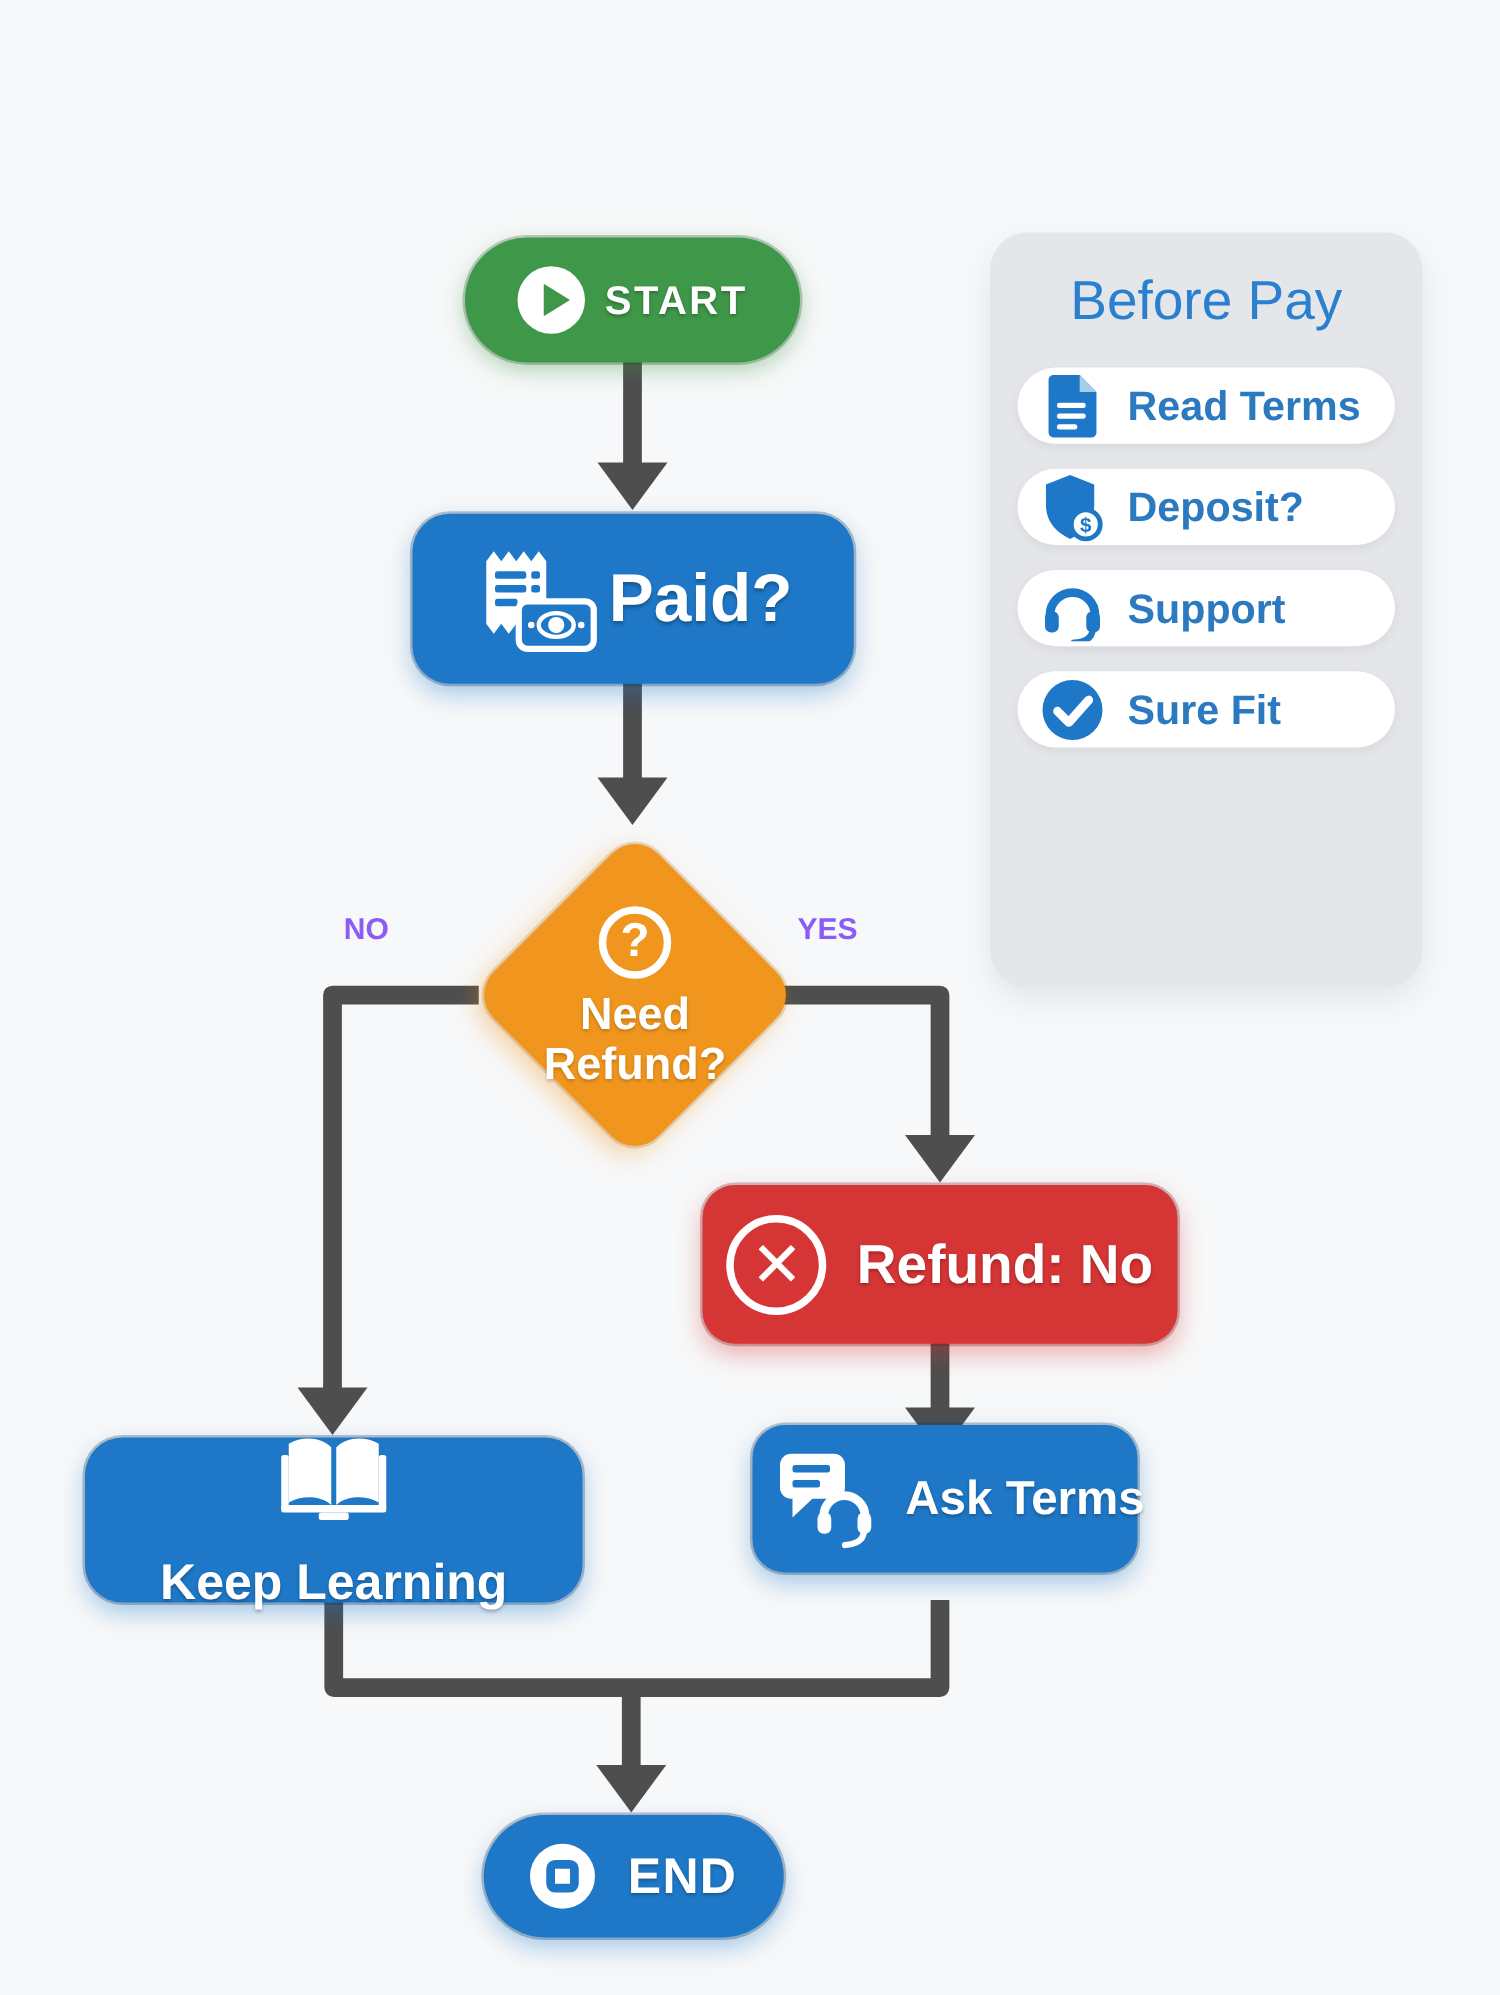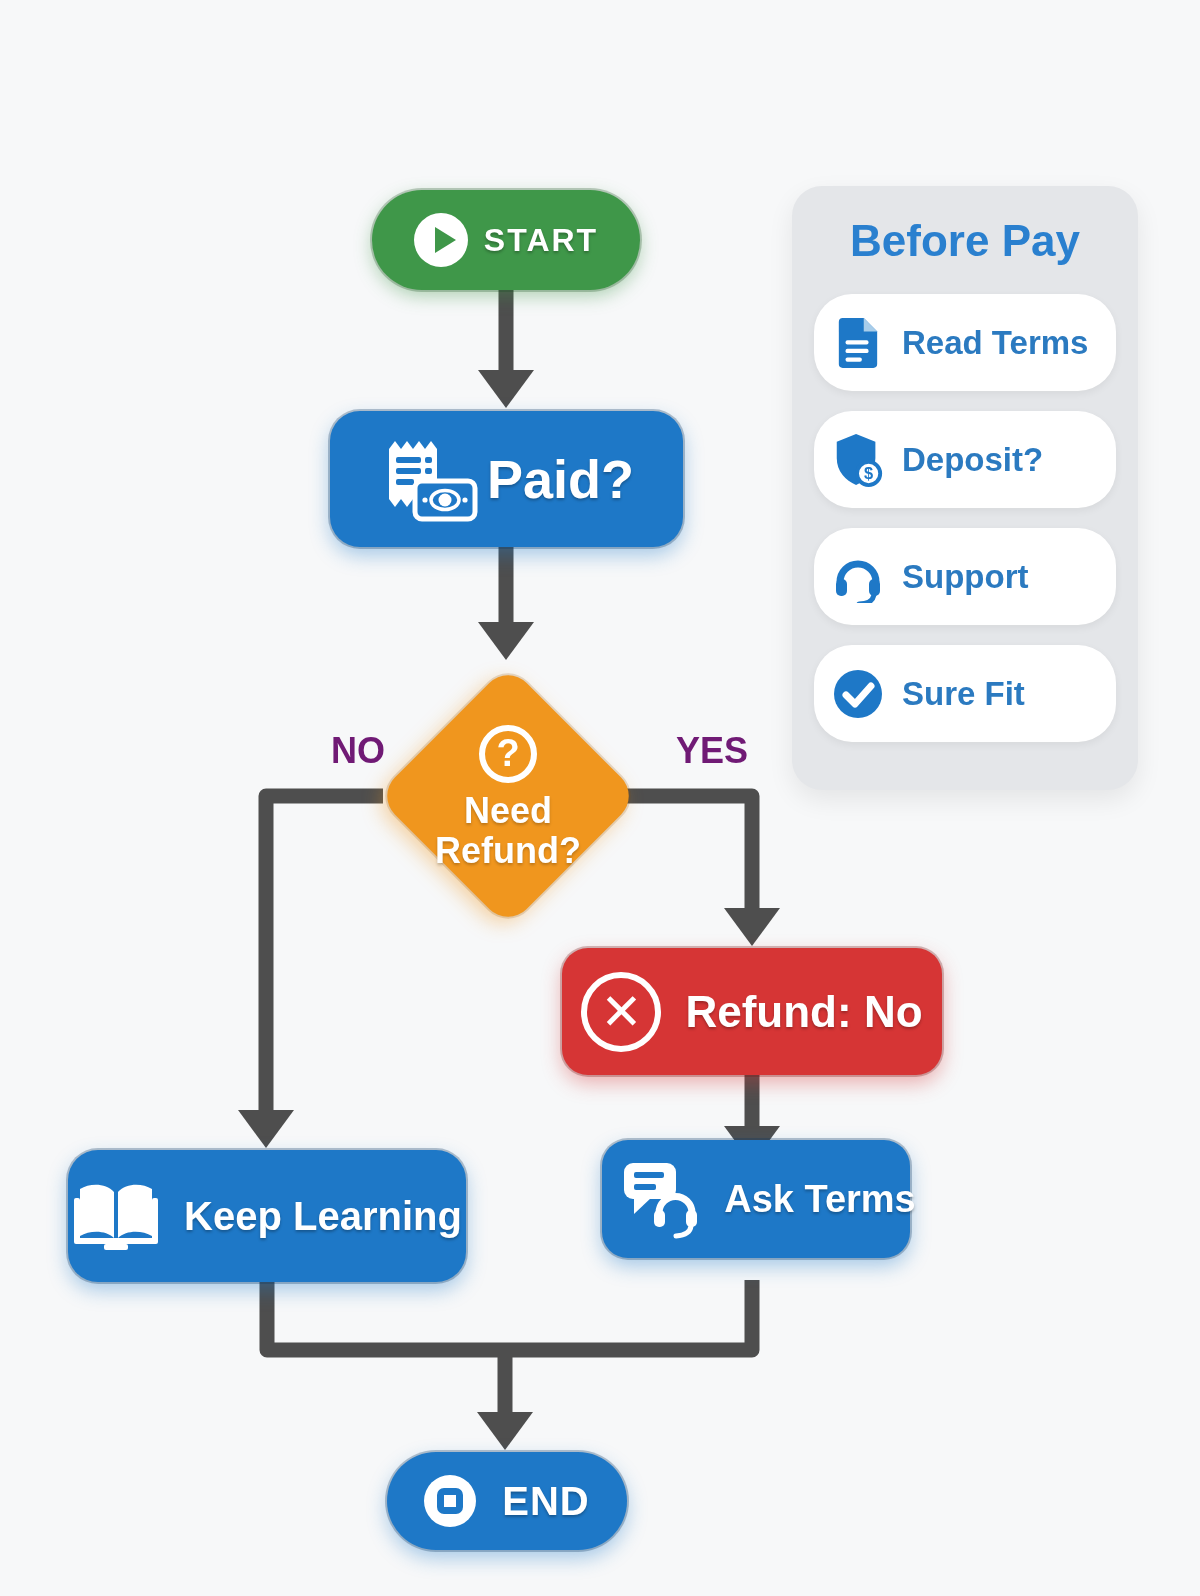--- a/index.html
+++ b/index.html
@@ -55,39 +55,40 @@
     display:flex;flex-direction:column;align-items:center;justify-content:center;
     gap:8px;color:#fff;font-weight:700;text-align:center;
   }
   .qcircle{
     width:58px;height:58px;border:6px solid #fff;border-radius:50%;
     display:flex;align-items:center;justify-content:center;
     font-size:38px;color:#fff;font-weight:700;flex:0 0 auto;
   }
   .dtext{font-size:36px;line-height:1.12;width:180px;text-shadow:0 2px 3px rgba(0,0,0,0.22);}
   .branch-label{
-    position:absolute;width:110px;text-align:right;
-    font-size:36px;font-weight:700;color:#701a75;
+    position:absolute;width:110px;text-align:left;
+    font-size:24px;font-weight:700;color:#8b5cf6;
   }
   .label-no{left:275px;top:730px;}
   .label-yes{left:638px;top:730px;}
   .refund{
     left:562px;top:948px;width:380px;height:127px;border-radius:26px;
     background:var(--red);font-size:44px;gap:24px;
     box-shadow:0 0 0 2px rgba(110,20,20,0.28),0 8px 20px rgba(214,53,53,0.38);
   }
   .xcircle{
     width:80px;height:80px;border:6px solid #fff;border-radius:50%;
     display:flex;align-items:center;justify-content:center;
     font-size:50px;line-height:1;color:#fff;font-weight:700;flex:0 0 auto;
   }
   .keep{
     left:68px;top:1150px;width:398px;height:132px;border-radius:30px;
     background:var(--blue);font-size:40px;gap:24px;
     box-shadow:0 0 0 2px rgba(10,50,90,0.28),0 8px 20px rgba(30,120,199,0.38);
+    flex-direction:column;
   }
   .ask{
     left:602px;top:1140px;width:308px;height:118px;border-radius:26px;
     background:var(--blue);font-size:38px;gap:16px;
     box-shadow:0 0 0 2px rgba(10,50,90,0.28),0 8px 20px rgba(30,120,199,0.38);
     padding-left:26px;
   }
   .end{
     left:387px;top:1452px;width:240px;height:98px;border-radius:50px;
     background:var(--blue);font-size:40px;gap:26px;letter-spacing:1px;
@@ -95,25 +96,25 @@
   }
   .stopcircle{width:52px;height:52px;background:#fff;border-radius:50%;
     display:flex;align-items:center;justify-content:center;flex:0 0 auto;}
   .stopsquare{width:26px;height:26px;border:7px solid var(--blue);border-radius:7px;}
   .panel{
     position:absolute;left:792px;top:186px;width:346px;height:604px;
     background:var(--panel-bg);border-radius:30px;
     box-shadow:0 10px 26px rgba(0,0,0,0.08);
   }
   .panel h2{
-    margin:30px 0 0;text-align:center;font-size:44px;font-weight:700;
+    margin:30px 0 0;text-align:center;font-size:44px;font-weight:400;
     color:var(--title-blue);
   }
   .pill{
-    margin:20px 22px 0;height:97px;background:#fff;border-radius:38px;
+    margin:20px 22px 0;height:61px;background:#fff;border-radius:38px;
     display:flex;align-items:center;padding:12px 18px;gap:18px;
     box-shadow:0 3px 9px rgba(0,0,0,0.06);
     font-size:33px;font-weight:700;color:var(--pill-text);
   }
   .pill:first-of-type{margin-top:28px;}
   .picon{width:52px;height:52px;display:flex;align-items:center;justify-content:center;flex:0 0 auto;}
   .nicon{display:flex;align-items:center;justify-content:center;flex:0 0 auto;}
 </style>
 </head>
 <body>

